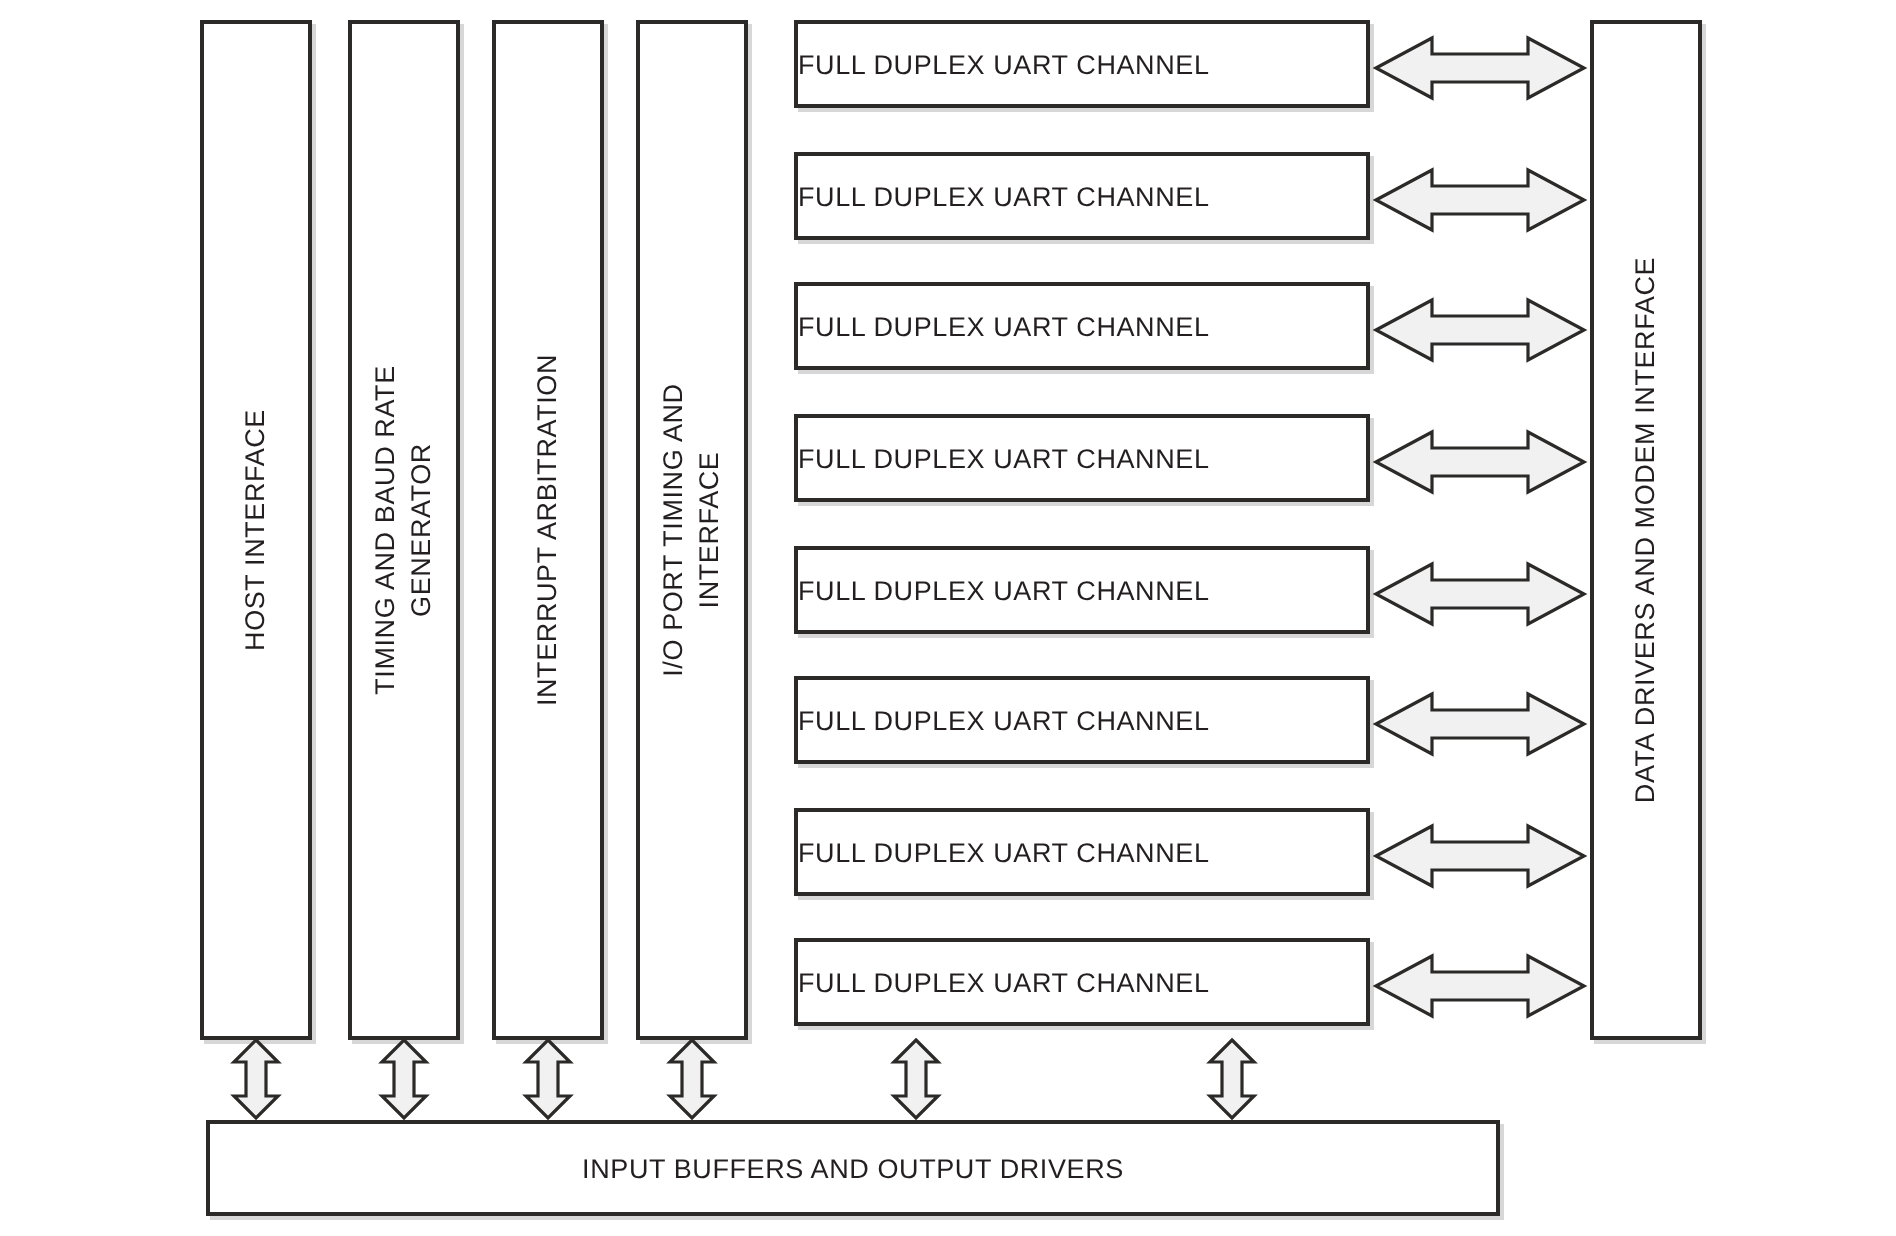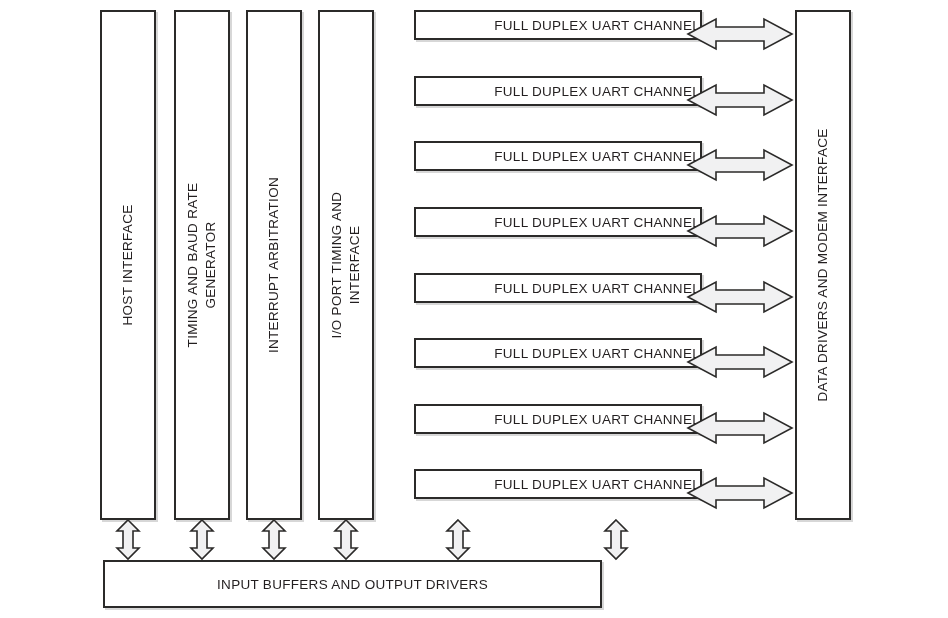--- a/index.html
+++ b/index.html
@@ -30,32 +30,32 @@
     transform: translate(-50%, -50%) rotate(-90deg);
     text-align: center;
     font-size: 13.5px;
     letter-spacing: 0.3px;
     line-height: 1.35;
     white-space: pre-line;
   }
 
   
   .hrow {
-    left: 414px; width: 288px; height: 30px;
-    display: flex; align-items: center; justify-content: flex-end;
+    left: 397px; width: 288px; height: 44px;
+    display: flex; align-items: center; justify-content: flex-start;
   }
   .hrow .hlabel {
     font-size: 13.5px;
     letter-spacing: 0.3px;
     text-align: center;
   }
 
   
   .bottomblock {
-    left: 103px; top: 560px; width: 499px; height: 48px;
+    left: 103px; top: 560px; width: 647px; height: 48px;
     display: flex; align-items: center; justify-content: center;
   }
   .bottomblock .hlabel { font-size: 13.5px; letter-spacing: 0.3px; }
 
   .arrow { position: absolute; }
   .arrow svg { display: block; width: 100%; height: 100%; }
   .arrow polygon {
     fill: #f1f1f2;
     stroke: #2b2a29;
     stroke-width: 1.6;

